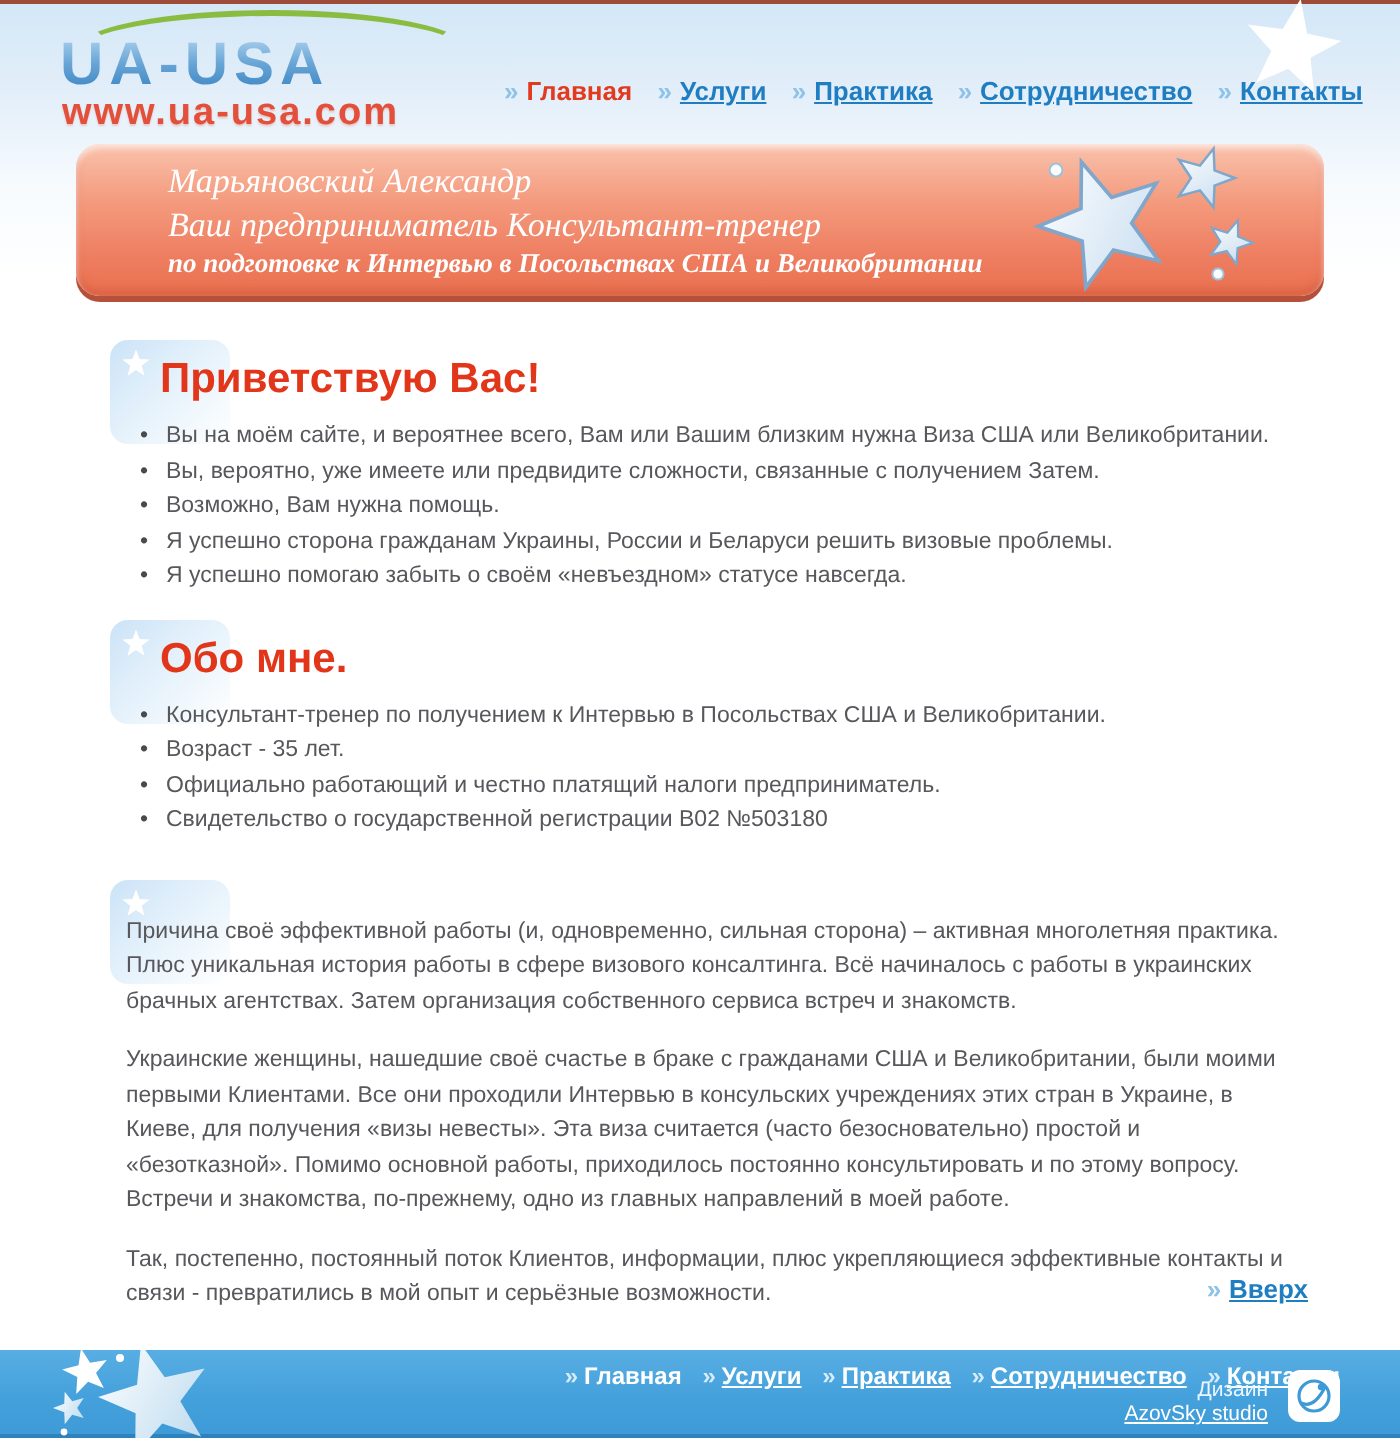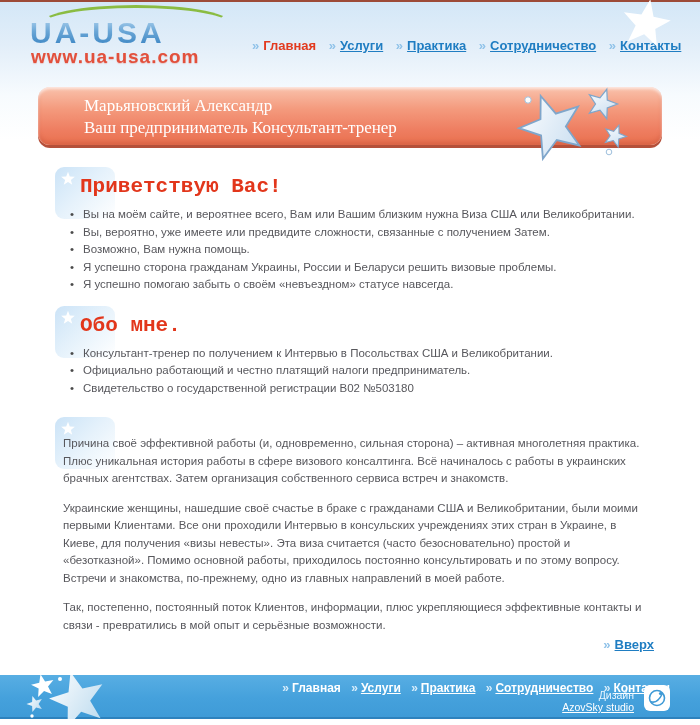--- a/index.html
+++ b/index.html
@@ -32,43 +32,44 @@
   }
   .top-nav { position: absolute; left: 252px; top: 36px; font-size: 13px; font-weight: bold; white-space: nowrap; }
   .nav-link { text-decoration: none; margin-right: 9px; cursor: pointer; }
   .chev { color: #8fc2e9; margin-right: 4px; }
   .nav-label { color: #1f7dc2; text-decoration: underline; }
   .nav-link.active .nav-label { color: #e23a1f; text-decoration: none; }
   .header-star { position: absolute; right: 26px; top: -4px; }
 
   
   .banner {
-    position: relative; margin: 21px 38px 0; height: 58px; border-radius: 12px;
+    position: relative; margin: 6px 38px 0; height: 76px; border-radius: 12px;
     background: linear-gradient(180deg, #f9c2ac 0%, #f49a7d 38%, #ee7d60 75%, #e9714f 100%);
     box-shadow: 0 3px 0 #b5503a, inset 0 2px 3px rgba(255,255,255,.65), inset 0 -3px 4px rgba(190,70,45,.35);
+    font-style: italic;
   }
   .banner-text { padding: 8px 0 0 46px; color: #fff; font-family: "Liberation Serif", serif; position: relative; z-index: 1; }
   .b1 { font-size: 17px; line-height: 22px; }
   .b2 { font-size: 17px; line-height: 21px; }
   .b3 { font-size: 13.5px; line-height: 17px; font-weight: bold; }
   .banner-stars { position: absolute; right: 22px; top: 0; z-index: 0; }
 
   
   .section { position: relative; margin: 0 38px 0 55px; }
   .s1 { margin-top: 22px; }
   .s2 { margin-top: 8px; }
   .s3 { margin-top: 20px; }
   .corner {
     position: absolute; left: 0; top: 0; width: 60px; height: 52px; border-radius: 9px;
     background: linear-gradient(135deg, #cbe3f7 0%, #e4f1fb 45%, #ffffff 100%);
   }
   .corner svg { position: absolute; left: 5px; top: 4px; }
   .section h2 {
     position: relative; margin: 12px 0 8px 25px; padding-top: 8px;
-    font-family: Liberation Mono, monospace; font-size: 21px; color: #e2361b; font-weight: bold;
+    font-family: Liberation Sans, sans-serif; font-size: 21px; color: #e2361b; font-weight: bold;
   }
   .section ul { position: relative; margin: 8px 0 0 12px; padding: 0 0 0 16px; list-style: none; }
   .section li { font-size: 11.5px; line-height: 17.5px; color: #57575c; position: relative; }
   .section li::before { content: "\2022"; position: absolute; left: -13px; color: #4a4a4a; }
   .paras { position: relative; padding-top: 18px; }
   .para { margin: 0 0 12px 8px; width: 586px; font-size: 11.5px; line-height: 17.5px; color: #57575c; }
 
   
   .back-top { position: absolute; top: 637px; right: 46px; font-size: 13px; font-weight: bold; text-decoration: none; cursor: pointer; }
   .back-top .nav-label { color: #1f7dc2; text-decoration: underline; }
@@ -135,20 +136,21 @@
     <svg class="banner-stars" width="150" height="74" viewBox="0 0 150 74">
       <circle cx="38" cy="13" r="3.2" fill="#fdfefe" stroke="#9fc0dd" stroke-width="1"></circle>
       <use href="#star" transform="translate(62,40) rotate(-20) scale(3.3)" fill="url(#gStar)" stroke="#7fa6cb" stroke-width="0.55"></use>
       <use href="#star" transform="translate(112,17) rotate(18) scale(1.55)" fill="url(#gStar)" stroke="#7fa6cb" stroke-width="0.8"></use>
       <use href="#star" transform="translate(125,49) rotate(20) scale(1.15)" fill="url(#gStar)" stroke="#7fa6cb" stroke-width="0.95"></use>
       <circle cx="119" cy="65" r="2.8" fill="#fdfefe" stroke="#9fc0dd" stroke-width="1"></circle>
     </svg>
     <div class="banner-text">
       <div class="b1">Марьяновский Александр</div>
       <div class="b2">Ваш предприниматель Консультант-тренер</div>
+      <div class="b3">по подготовке к Интервью в Посольствах США и Великобритании</div>
     </div>
   </div>
 
   <div class="section s1">
     <div class="corner">
       <svg width="16" height="16" viewBox="-8 -8 16 16">
           <use href="#star" transform="scale(0.72)" fill="#ffffff"></use>
         </svg>
     </div>
     <h2>Приветствую Вас!</h2>
@@ -163,20 +165,21 @@
 
   <div class="section s2">
     <div class="corner">
       <svg width="16" height="16" viewBox="-8 -8 16 16">
           <use href="#star" transform="scale(0.72)" fill="#ffffff"></use>
         </svg>
     </div>
     <h2>Обо мне.</h2>
     <ul>
       <li>Консультант-тренер по получением к Интервью в Посольствах США и Великобритании.</li>
+      <li>Возраст - 35 лет.</li>
       <li>Официально работающий и честно платящий налоги предприниматель.</li>
       <li>Свидетельство о государственной регистрации В02 №503180</li>
     </ul>
   </div>
 
   <div class="section s3">
     <div class="corner">
       <svg width="16" height="16" viewBox="-8 -8 16 16">
           <use href="#star" transform="scale(0.72)" fill="#ffffff"></use>
         </svg>

